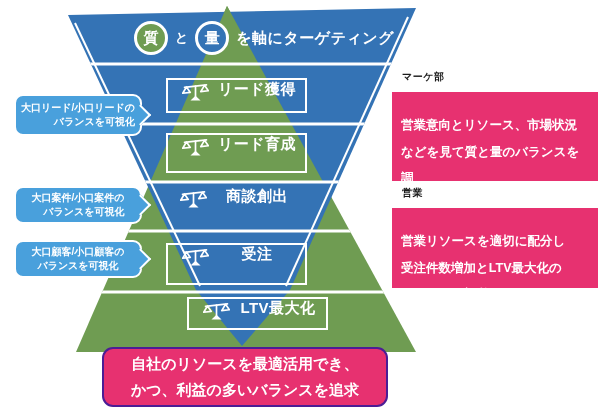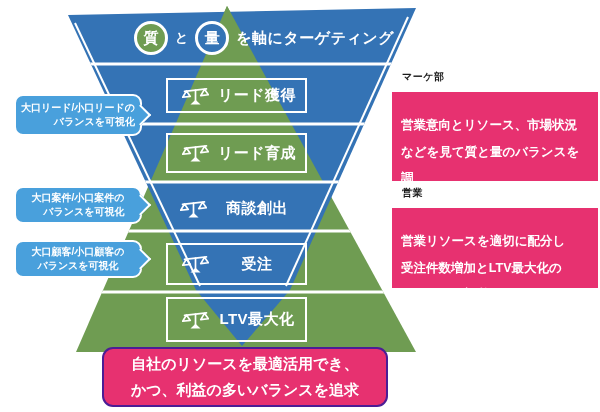--- a/index.html
+++ b/index.html
@@ -20,32 +20,32 @@
     font-size:15px;font-weight:bold;color:#fff;flex:0 0 auto;
   }
   .axis-circle.green{background:#6f9c52;}
   .axis-circle.blue{background:#3473b5;}
   .header-connector{font-size:13px;font-weight:bold;}
   .header-suffix{font-size:15px;font-weight:bold;letter-spacing:.5px;}
 
   
   .stage{
     position:absolute;left:166px;width:141px;box-sizing:border-box;
-    display:flex;align-items:center;padding-left:14px;color:#fff;
+    display:flex;align-items:flex-start;padding-left:14px;color:#fff;
   }
   .stage.boxed{border:2px solid #fff;}
   .stage .scale-icon{flex:0 0 auto;}
   .stage .stage-label{
     flex:1;text-align:center;font-size:15px;font-weight:bold;letter-spacing:.5px;
   }
   #stage-0{top:78px;height:35px;}
   #stage-1{top:133px;height:40px;}
   #stage-2{top:187px;height:43px;}
   #stage-3{top:243px;height:42px;}
-  #stage-4{top:297px;height:45px;}
+  #stage-4{top:297px;height:33px;margin-left:21px;}
 
   
   .bubble{
     position:absolute;left:14px;width:128px;box-sizing:border-box;
     background:#49a0dc;border:2px solid #fff;border-radius:9px;
     color:#fff;font-size:10px;font-weight:bold;line-height:1.45;
     display:flex;align-items:center;justify-content:center;text-align:center;
     white-space:pre-line;z-index:3;
   }
   .bubble::after{

